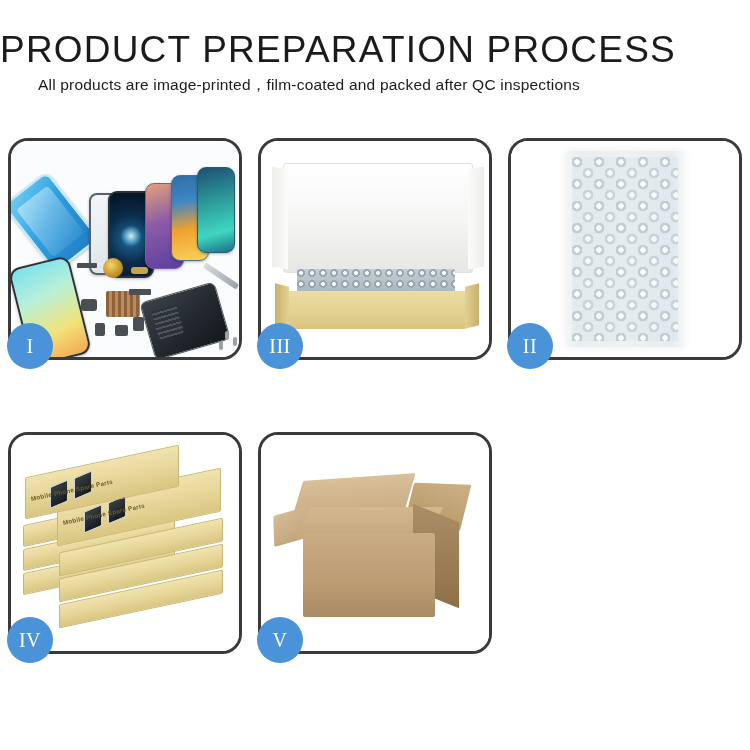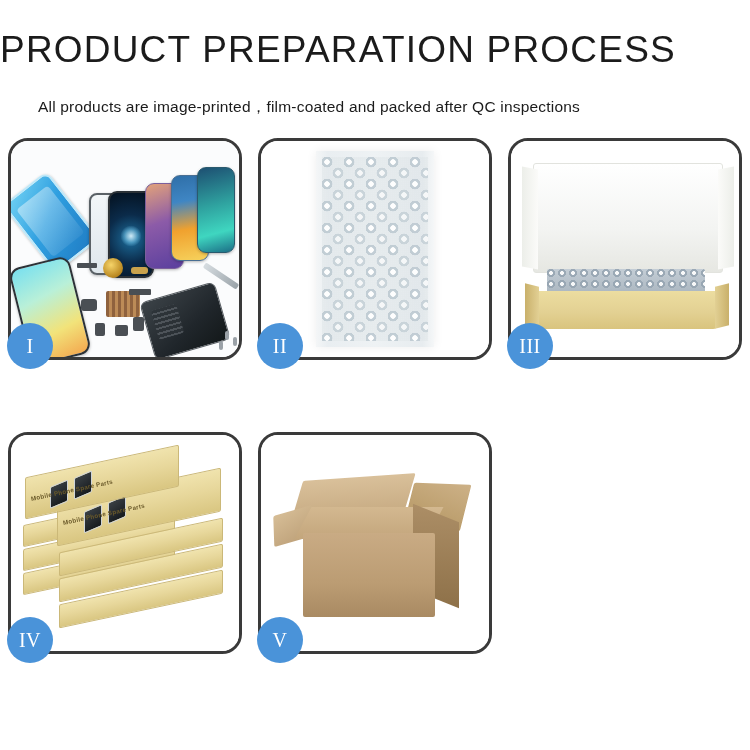--- a/index.html
+++ b/index.html
@@ -17,21 +17,21 @@
   .title{
     font-size:37px;
     letter-spacing:1.2px;
     font-weight:400;
     color:#1b1b1b;
     font-family:"Liberation Sans", sans-serif;
     line-height:1.1;
     white-space:nowrap;
   }
   .subtitle{
-    margin-top:26px;
+    margin-top:4px;
     font-size:15.5px;
     color:#1b1b1b;
     letter-spacing:.2px;
     white-space:nowrap;
   }
 
   
   .grid{
     position:absolute;
     left:8px;top:138px;
@@ -351,35 +351,35 @@
         <div class="part" style="left:120px;top:126px;width:17px;height:7px;border-radius:3px;background:#c9a24c;"></div>
         <div class="part" style="left:118px;top:148px;width:22px;height:6px;"></div>
         <div class="screw" style="left:214px;top:190px;"></div>
         <div class="screw" style="left:222px;top:196px;"></div>
         <div class="screw" style="left:208px;top:200px;"></div>
       </div>
       <div class="badge">I</div>
     </div>
 
     <div class="panel">
+      <div class="panel-inner p3">
+        <div class="box3-lid"></div>
+        <div class="box3-bubble"></div>
+        <div class="box3-base"></div>
+      </div>
+      <div class="badge">III</div>
+    </div>
+
+    <div class="panel">
       <div class="panel-inner p2">
         <div class="wrapsheet">
           <div class="bubbles"></div>
         </div>
       </div>
       <div class="badge">II</div>
-    </div>
-
-    <div class="panel">
-      <div class="panel-inner p3">
-        <div class="box3-lid"></div>
-        <div class="box3-bubble"></div>
-        <div class="box3-base"></div>
-      </div>
-      <div class="badge">III</div>
     </div>
 
     <div class="panel">
       <div class="panel-inner p4">
         <div class="stack">
           <div class="sb sb-l3"></div>
           <div class="sb sb-l2"></div>
           <div class="sb sb-l1"></div>
           <div class="sb sb-r3"></div>
           <div class="sb sb-r2"></div>

